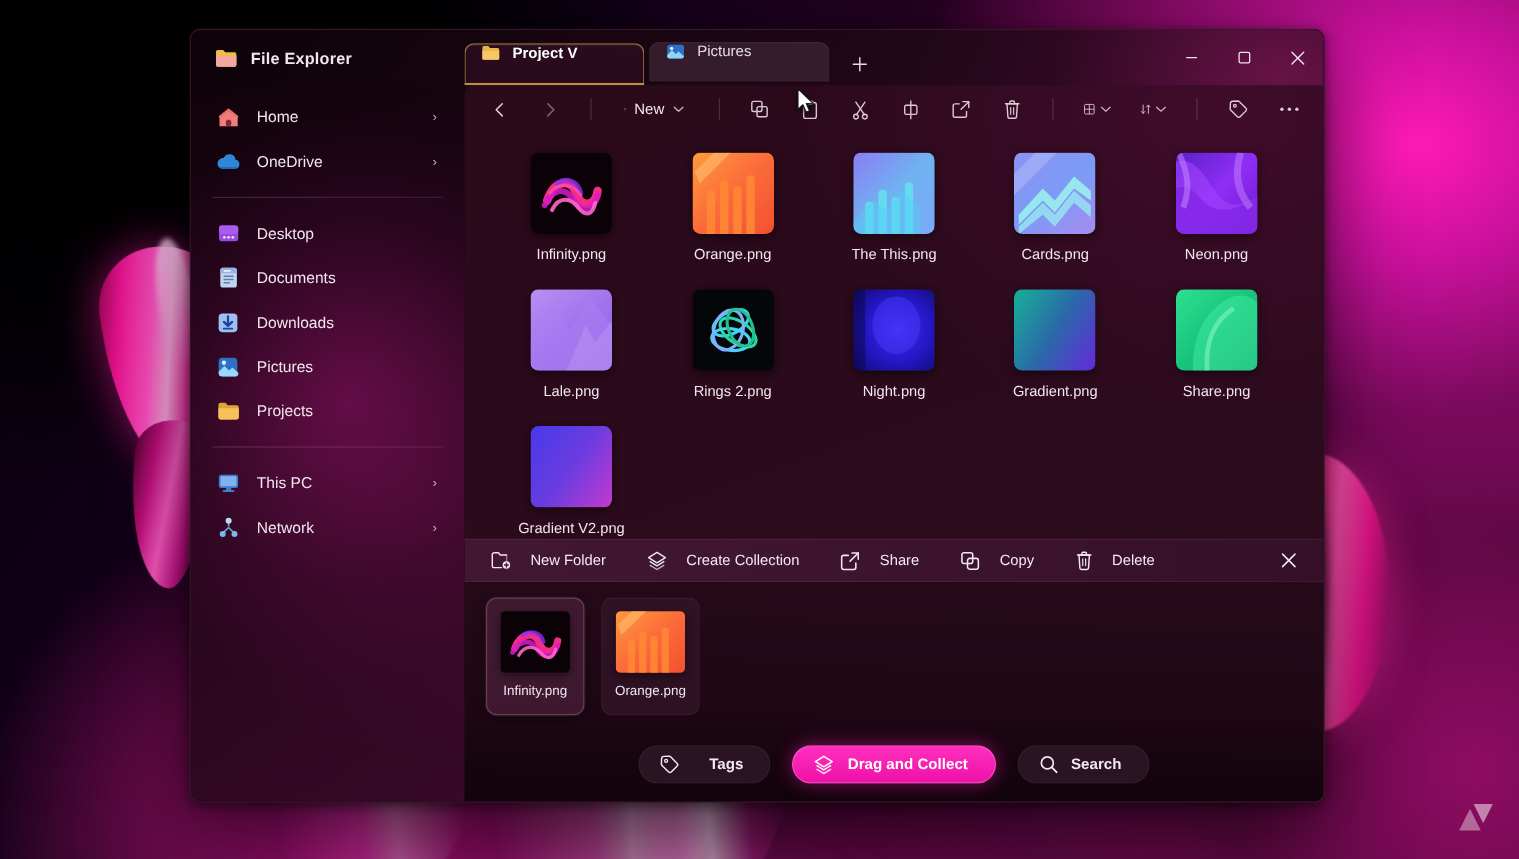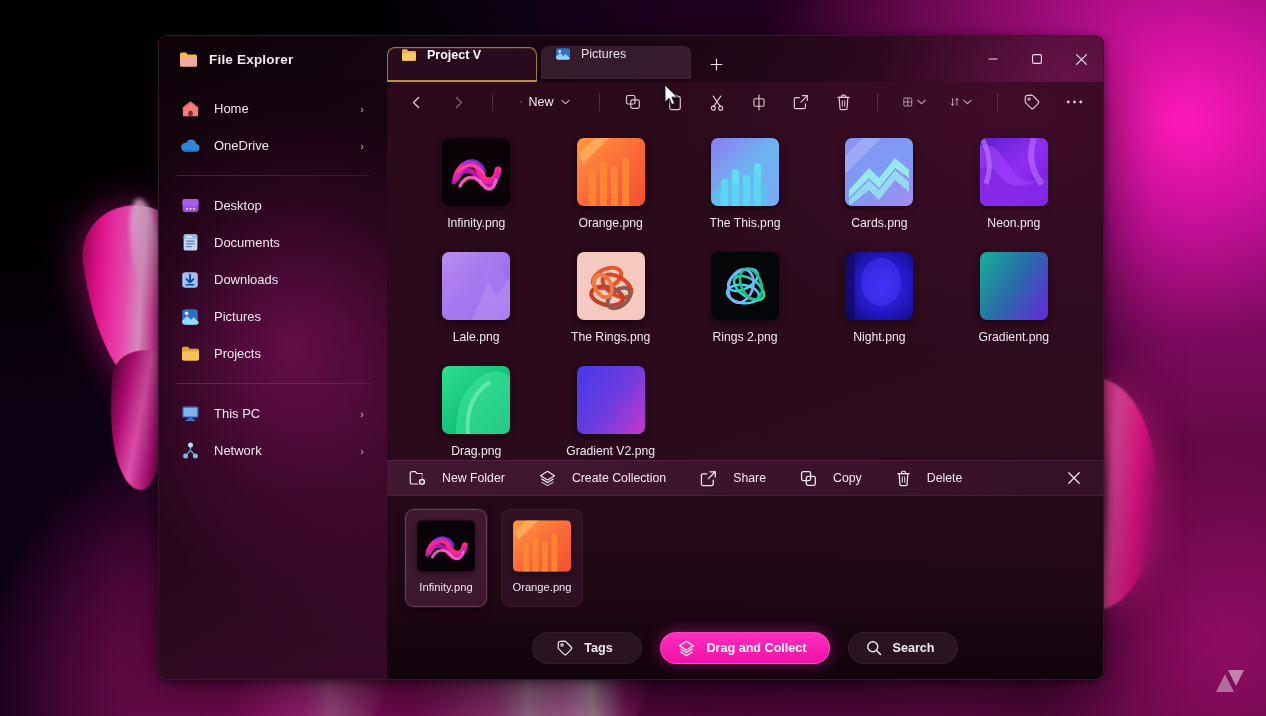--- a/index.html
+++ b/index.html
@@ -97,21 +97,21 @@
 
   
   #watermark {
     position: absolute; right: 22px; bottom: 22px;
     width: 30px; height: 28px; opacity: 0.72;
   }
 
   
   #window {
     position: absolute;
-    left: 158px; top: 35px;
+    left: 158px; top: 24px;
     width: 946px; height: 645px;
     border-radius: 9px;
     overflow: hidden;
     display: flex;
     flex-direction: column;
     box-shadow: 0 24px 70px rgba(0,0,0,0.62), 0 2px 10px rgba(0,0,0,0.5);
     border: 1px solid rgba(255,160,230,0.09);
     background: #240a18;
   }
   
@@ -366,21 +366,21 @@
   .pill {
     height: 32px;
     display: flex; align-items: center; gap: 11px;
     padding: 0 22px 0 17px;
     border-radius: 17px;
     font-size: 12.6px; font-weight: bold;
     background: rgba(44,22,36,0.92);
     color: #f3e8f1;
     border: 1px solid rgba(255,205,245,0.05);
     min-width: 110px;
-    justify-content: center;
+    justify-content: space-between;
   }
   .pill .pill-label { white-space: nowrap; }
   .pill.accent {
     background: linear-gradient(180deg, #ff2fbe 0%, #ef11a8 100%);
     border: 1px solid rgba(255,160,230,0.35);
     color: #ffffff;
     box-shadow: 0 0 16px rgba(255,30,185,0.45);
   }
 
   svg { display: block; }
@@ -827,35 +827,20 @@
                 </linearGradient>
                   </defs>
                 <rect width="68" height="68" fill="url(#g-la)"></rect>
                 <path d="M0 42 20 14 32 34 50 8 68 30v38H0z" fill="#ab80f2" opacity="0.5"></path>
                 <path d="M30 68 46 30l8 14 14-18v42z" fill="#c5a2f7" opacity="0.35"></path>
               </svg>
             </div>
             <span class="file-name">Lale.png</span>
           </div>
 
-          <div class="file-item">
-            <div class="thumb">
-              <svg width="68" height="68" viewBox="0 0 68 68">
-                <rect width="68" height="68" fill="#f3c9c0"></rect>
-                <g fill="none" stroke-width="4">
-                  <ellipse cx="30" cy="26" rx="15" ry="9" transform="rotate(-24 30 26)" stroke="#e0572c"></ellipse>
-                  <ellipse cx="40" cy="34" rx="16" ry="9" transform="rotate(32 40 34)" stroke="#d4452a"></ellipse>
-                  <ellipse cx="30" cy="44" rx="16" ry="9" transform="rotate(12 30 44)" stroke="#c0402e"></ellipse>
-                  <ellipse cx="42" cy="46" rx="13" ry="8" transform="rotate(-38 42 46)" stroke="#8c5a52"></ellipse>
-                  <ellipse cx="26" cy="34" rx="12" ry="8" transform="rotate(62 26 34)" stroke="#ef7a42"></ellipse>
-                </g>
-              </svg>
-            </div>
-            <span class="file-name">The Rings.png</span>
-          </div>
 
           <div class="file-item">
             <div class="thumb">
               <svg width="68" height="68" viewBox="0 0 68 68">
                 <rect width="68" height="68" fill="#040608"></rect>
                 <g fill="none" stroke-width="2.6">
                   <ellipse cx="32" cy="28" rx="16" ry="9" transform="rotate(-28 32 28)" stroke="#34d6f0"></ellipse>
                   <ellipse cx="38" cy="36" rx="17" ry="9" transform="rotate(34 38 36)" stroke="#2bd6a8"></ellipse>
                   <ellipse cx="32" cy="42" rx="16" ry="9" transform="rotate(8 32 42)" stroke="#4ad2f5"></ellipse>
                   <ellipse cx="30" cy="34" rx="12" ry="17" transform="rotate(18 30 34)" stroke="#7fb0ff"></ellipse>
@@ -909,21 +894,21 @@
                   <stop offset="0" stop-color="#2ee08f"></stop>
                       <stop offset="0.5" stop-color="#18c47c"></stop>
                       <stop offset="1" stop-color="#0fa86c"></stop>
                 </linearGradient>
                   </defs>
                 <rect width="68" height="68" fill="url(#g-gn)"></rect>
                 <path d="M14 68C14 40 22 22 40 10c10-7 22-6 28 2v56z" fill="#46efa4" opacity="0.45"></path>
                 <path d="M26 68C24 44 32 26 48 16" stroke="#8ffccb" stroke-width="4" fill="none" opacity="0.5"></path>
               </svg>
             </div>
-            <span class="file-name">Drag.png</span>
+            <span class="file-name">Share.png</span>
           </div>
 
 
           <div class="file-item">
             <div class="thumb">
               <svg width="68" height="68" viewBox="0 0 68 68">
                 <defs>
                     <linearGradient id="g-g2" x1="0" y1="0.15" x2="1" y2="0.85">
                   <stop offset="0" stop-color="#4b3ae8"></stop>
                       <stop offset="0.5" stop-color="#6a3ce0"></stop>

